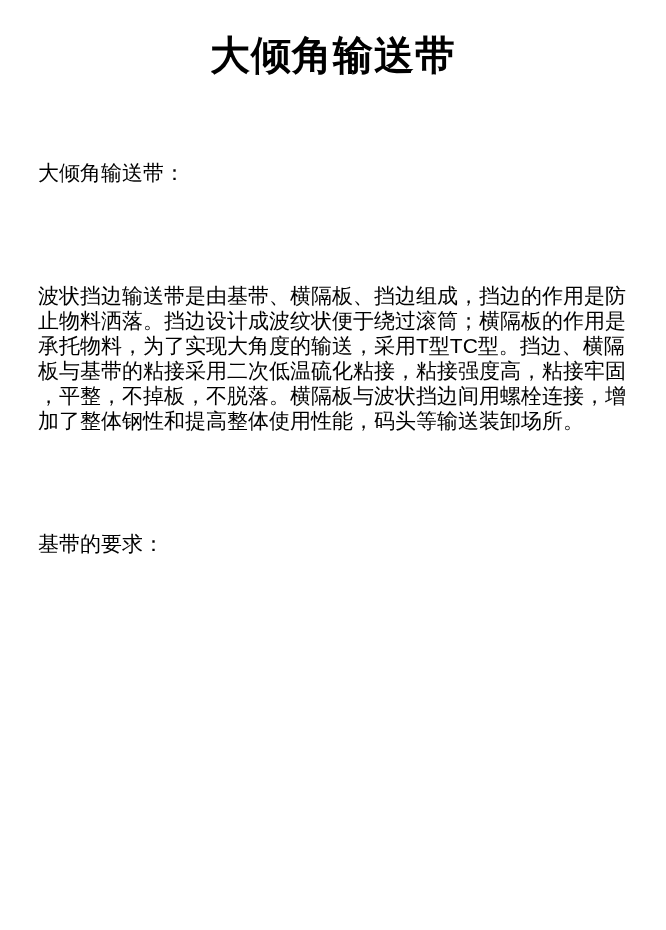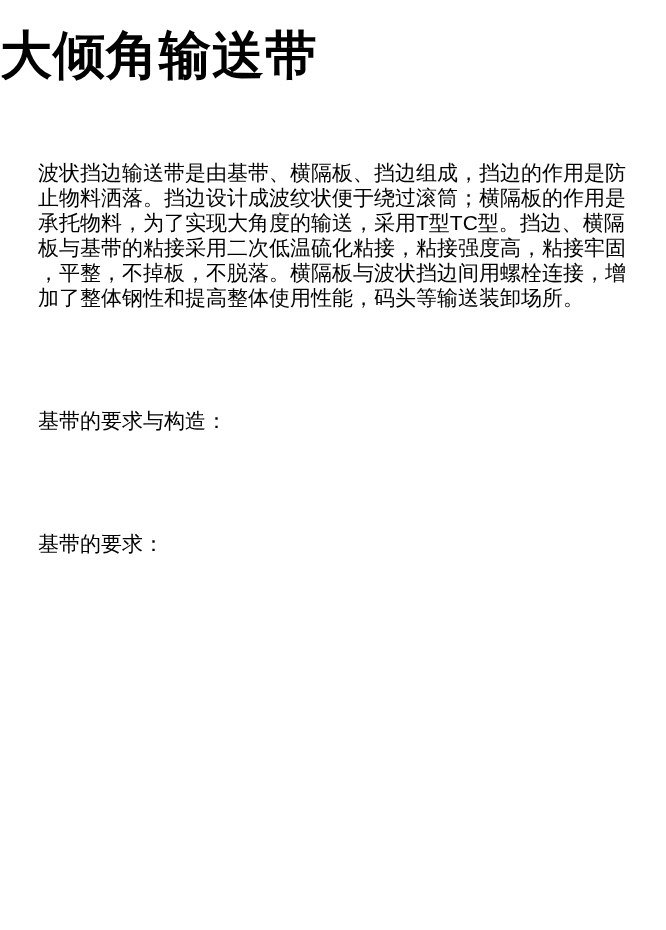--- a/index.html
+++ b/index.html
@@ -4,40 +4,40 @@
 <style>
   html,body { margin:0; padding:0; }
   body {
     width:666px; height:930px; overflow:hidden;
     background:#ffffff; color:#000000;
     font-family:"Liberation Sans","DejaVu Sans",sans-serif;
   }
   .page { width:666px; }
   h1.page-title {
     margin:24px 0 0 0;
-    font-size:52px; line-height:62px;
-    font-weight:700; 
+    font-size:40px; line-height:62px;
+    font-weight:700; text-align:center;
     letter-spacing:1px;
   }
   .doc {
     padding:0 38px;
     font-size:21px; line-height:25px;
     word-break:break-all; line-break:anywhere;
     white-space:pre-wrap;
   }
   .doc p { margin:24px 0; }
 </style>
 </head>
 <body>
 
 <div class="page">
 
   <h1 class="page-title">大倾角输送带</h1>
 
   <div class="doc">
+    <p>大倾角输送带：</p>
     <p>波状挡边输送带是由基带、横隔板、挡边组成，挡边的作用是防止物料洒落。挡边设计成波纹状便于绕过滚筒；横隔板的作用是承托物料，为了实现大角度的输送，采用T型TC型。挡边、横隔板与基带的粘接采用二次低温硫化粘接，粘接强度高，粘接牢固，平整，不掉板，不脱落。横隔板与波状挡边间用螺栓连接，增加了整体钢性和提高整体使用性能，码头等输送装卸场所。</p>
-    <p>基带的要求与构造：</p>
     <p>基带的要求：</p>
     
 
     
   </div>
 </div>
 
 </body></html>

